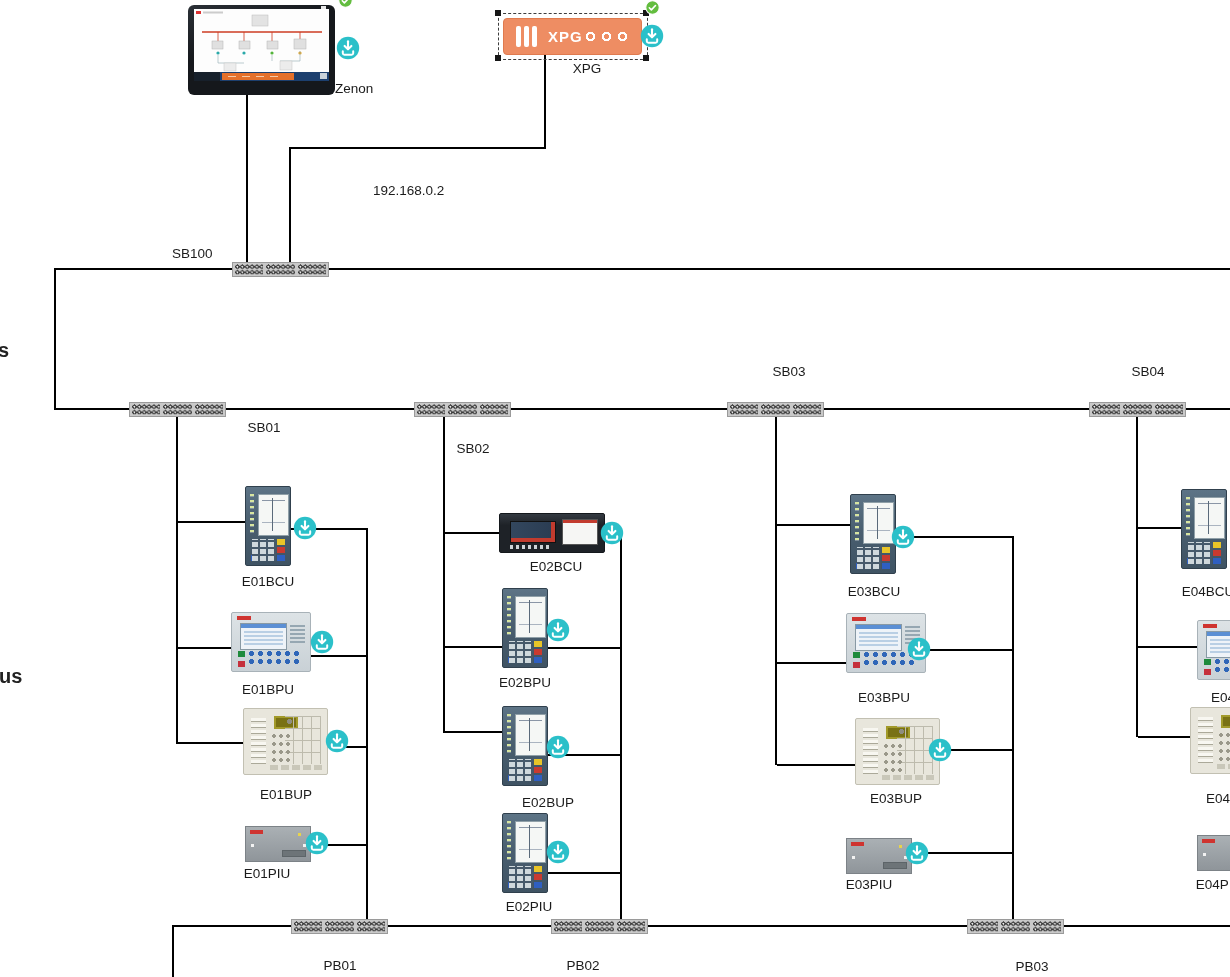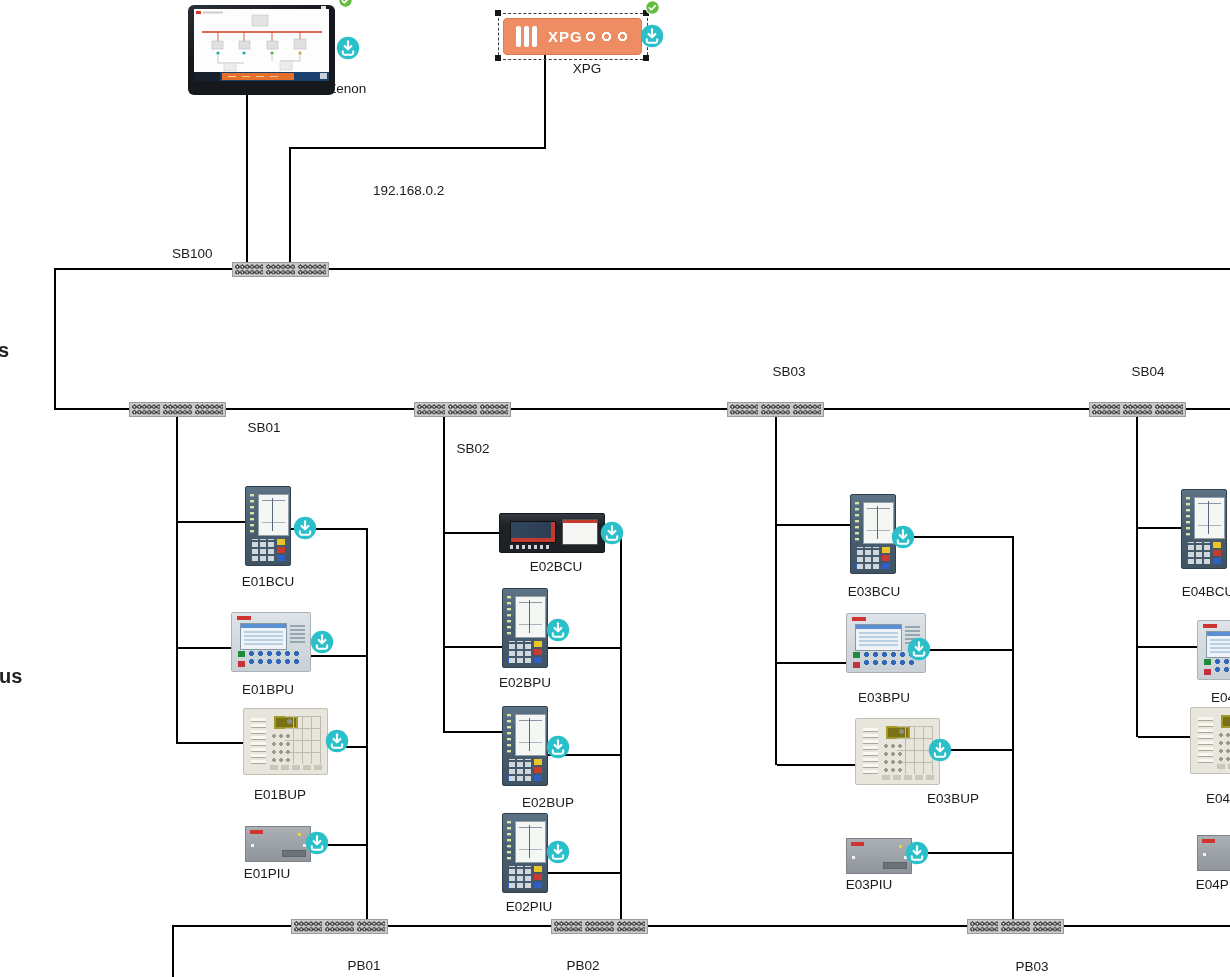--- a/index.html
+++ b/index.html
@@ -188,21 +188,21 @@
       <rect x="126" y="64" width="7" height="6" fill="#c9d2da"></rect>
     </svg>
     <i class="cam"></i>
   </div>
   <svg class="ok" style="left:338px;top:-7px">
       <use href="#ic-ok" xlink:href="#ic-ok"></use>
     </svg>
   <svg class="dl" style="left:336px;top:36px">
       <use href="#ic-dl" xlink:href="#ic-dl"></use>
     </svg>
-  <div class="lbl" style="left:328px;top:81px">Zenon</div>
+  <div class="lbl" style="left:335px;top:81px">Zenon</div>
 
   <div class="xpg">
     <i class="bars"></i>
     <span class="xt">XPG</span>
     <i class="oo"></i>
   </div>
   <div class="selbox"></div>
   <i class="hd" style="left:495px;top:10px"></i>
   <i class="hd" style="left:643px;top:10px"></i>
   <i class="hd" style="left:495px;top:55px"></i>
@@ -250,21 +250,21 @@
       <i></i>
       <i></i>
     </div>
   <div class="lbl c" style="left:1148px;top:364px">SB04</div>
 
   <div class="sw" style="left:291px;top:919px">
       <i></i>
       <i></i>
       <i></i>
     </div>
-  <div class="lbl c" style="left:364px;top:958px">PB01</div>
+  <div class="lbl c" style="left:340px;top:958px">PB01</div>
 
   <div class="sw" style="left:551px;top:919px">
       <i></i>
       <i></i>
       <i></i>
     </div>
   <div class="lbl c" style="left:583px;top:958px">PB02</div>
 
   <div class="sw" style="left:967px;top:919px">
       <i></i>
@@ -293,21 +293,21 @@
   <div class="lbl c" style="left:268px;top:682px">E01BPU</div>
 
   <div class="panelB" style="left:243px;top:708px">
       <i class="plcd"></i>
       <i class="pgrid"></i>
       <i class="pctr"></i>
     </div>
   <svg class="dl" style="left:325px;top:729px">
       <use href="#ic-dl" xlink:href="#ic-dl"></use>
     </svg>
-  <div class="lbl c" style="left:280px;top:787px">E01BUP</div>
+  <div class="lbl c" style="left:286px;top:787px">E01BUP</div>
 
   <div class="boxG" style="left:245px;top:826px">
       <i class="gdots"></i>
     </div>
   <svg class="dl" style="left:305px;top:831px">
       <use href="#ic-dl" xlink:href="#ic-dl"></use>
     </svg>
   <div class="lbl c" style="left:267px;top:866px">E01PIU</div>
 
   <div class="relayH" style="left:499px;top:513px">
@@ -365,21 +365,21 @@
   <div class="lbl c" style="left:884px;top:690px">E03BPU</div>
 
   <div class="panelB" style="left:855px;top:718px">
       <i class="plcd"></i>
       <i class="pgrid"></i>
       <i class="pctr"></i>
     </div>
   <svg class="dl" style="left:928px;top:738px">
       <use href="#ic-dl" xlink:href="#ic-dl"></use>
     </svg>
-  <div class="lbl c" style="left:953px;top:791px">E03BUP</div>
+  <div class="lbl c" style="left:896px;top:791px">E03BUP</div>
 
   <div class="boxG" style="left:846px;top:838px">
       <i class="gdots"></i>
     </div>
   <svg class="dl" style="left:905px;top:841px">
       <use href="#ic-dl" xlink:href="#ic-dl"></use>
     </svg>
   <div class="lbl c" style="left:869px;top:877px">E03PIU</div>
 
   <div class="relayV" style="left:1181px;top:489px">

